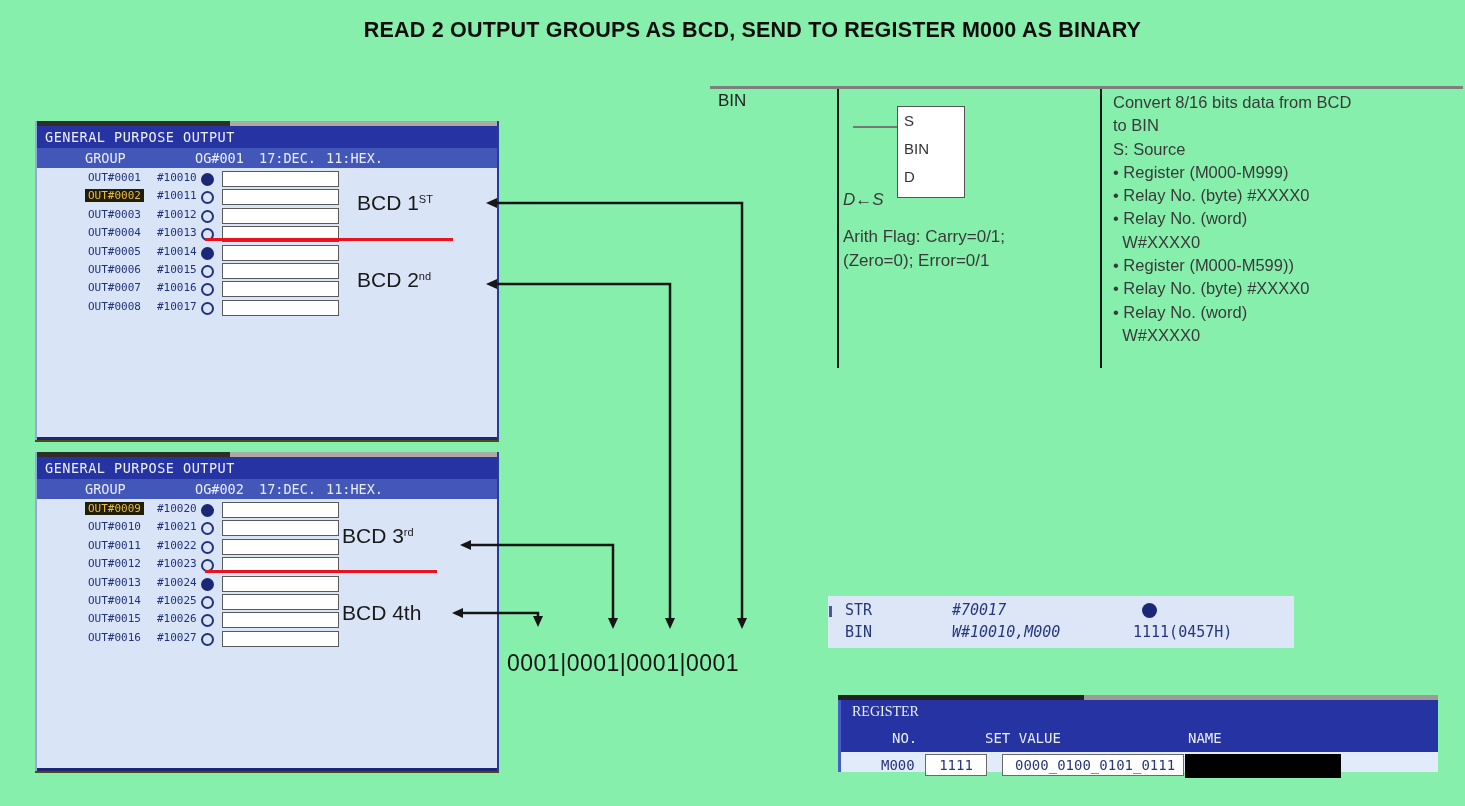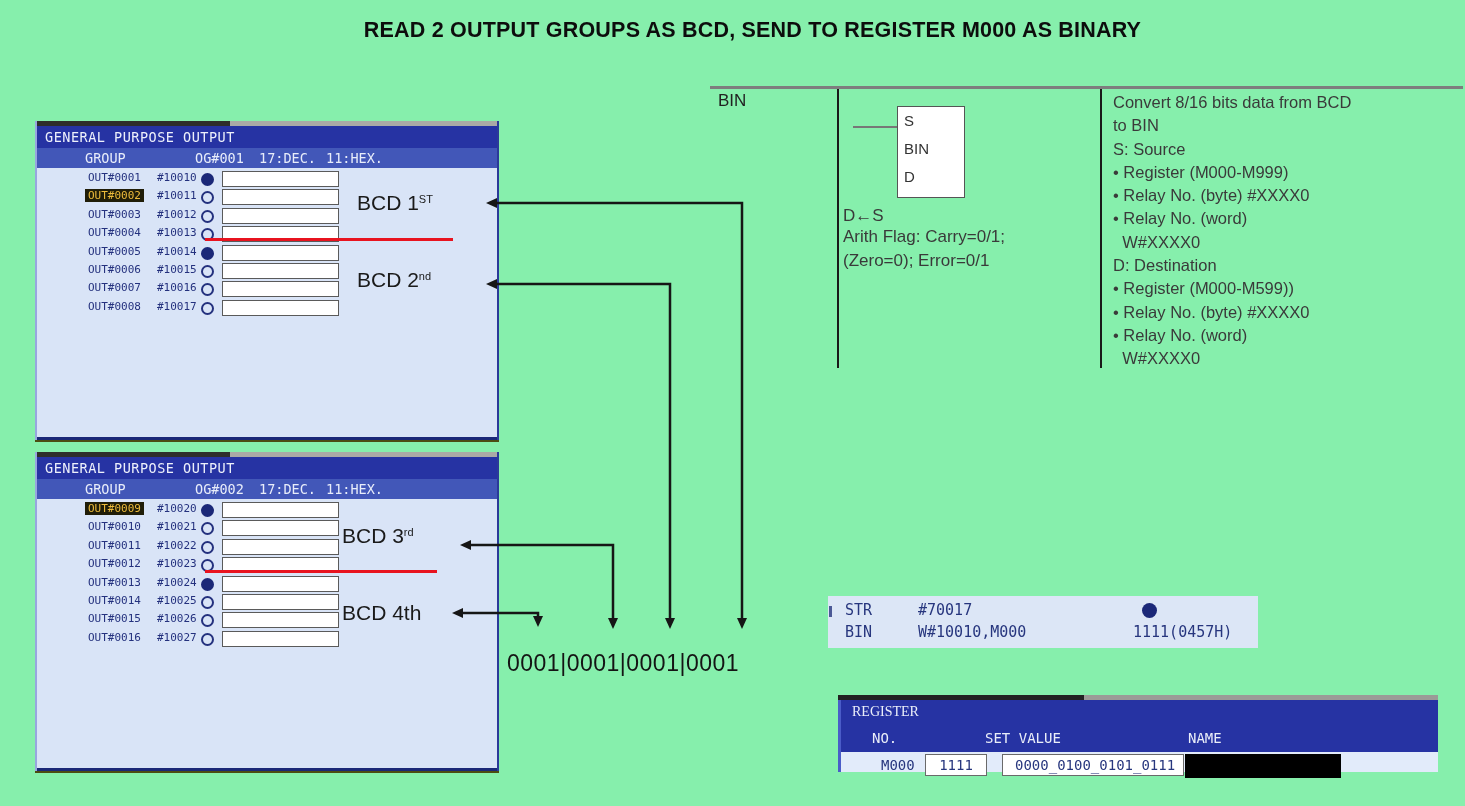--- a/index.html
+++ b/index.html
@@ -48,35 +48,35 @@
   .bin-name{position:absolute;left:718px;top:91px;font-size:17px;color:#222;}
   .ladder-box{position:absolute;left:897px;top:106px;width:66px;height:90px;border:1.5px solid #555;background:#fff;}
   .ladder-box span{position:absolute;left:6px;font-size:15px;color:#333;}
   .lb-s{top:5px;} .lb-bin{top:33px;} .lb-d{top:61px;}
   .lead{position:absolute;left:853px;top:126px;width:44px;height:2px;background:#777;}
   .op-text{position:absolute;left:843px;font-size:17px;color:#3a3a3a;white-space:pre;}
   .desc{position:absolute;left:1113px;top:91px;font-size:16.5px;color:#3a3a3a;line-height:23.3px;}
   .desc-line{white-space:pre;}
 
   
-  .prog{position:absolute;left:828px;top:596px;width:430px;height:52px;background:#DCE6F6;}
+  .prog{position:absolute;left:828px;top:596px;width:466px;height:52px;background:#DCE6F6;}
   .prog-row{position:absolute;left:0;right:0;height:22px;}
   .prog-row span{position:absolute;font-family:"DejaVu Sans Mono",monospace;font-size:15px;color:#27367E;}
-  .p-op{left:17px;} .p-operand{left:90px;} .p-result{left:305px;}
+  .p-op{left:17px;} .p-operand{left:124px;font-style:italic;} .p-result{left:305px;}
   .prog-dot{position:absolute;left:314px;top:2px;width:15px;height:15px;border-radius:50%;background:#1B2878;}
   .clip-frag{position:absolute;left:1px;top:10px;width:3px;height:11px;background:#27367E;opacity:.8;}
 
   
   .reg{position:absolute;left:838px;top:695px;width:600px;}
   .reg-strip{height:5px;background:linear-gradient(90deg,#222 0,#222 41%,#9b9b97 41%,#9b9b97 100%);}
   .reg-bar{height:52px;background:#2633A3;color:#EAEEF9;position:relative;border-left:3px solid #4A5CC8;
            font-family:"DejaVu Sans Mono",monospace;font-size:14px;}
   .reg-bar span{position:absolute;}
   .reg-title{left:11px;top:4px;font-family:Liberation Serif, serif;}
-  .col-no{left:31px;top:30px;} .col-set{left:144px;top:30px;} .col-name{left:347px;top:30px;}
+  .col-no{left:51px;top:30px;} .col-set{left:144px;top:30px;} .col-name{left:347px;top:30px;}
   .reg-row{height:20px;background:#E2EBFA;position:relative;border-left:3px solid #4A5CC8;
            font-family:"DejaVu Sans Mono",monospace;font-size:14px;color:#27367E;}
   .reg-no{position:absolute;left:40px;top:5px;}
   .vbox{position:absolute;top:2px;height:20px;background:#fff;border:1.5px solid #6a6a6a;line-height:20px;}
   .vbox-dec{left:84px;width:60px;text-align:center;}
   .vbox-bin{left:161px;width:168px;padding-left:12px;}
   .name-box{position:absolute;left:344px;top:2px;width:156px;height:24px;background:#000;}
 </style>
 </head>
 <body>
@@ -249,33 +249,32 @@
   <div class="vline" style="left:1100px;"></div>
   <div class="bin-name">BIN</div>
 
   <div class="lead"></div>
   <div class="ladder-box">
     <span class="lb-s">S</span>
     <span class="lb-bin">BIN</span>
     <span class="lb-d">D</span>
   </div>
 
-  <div class="op-text" style="top:206px;">D←S</div>
+  <div class="op-text" style="top:190px;font-style:italic;">D←S</div>
   <div class="op-text" style="top:227px;">Arith Flag: Carry=0/1;</div>
   <div class="op-text" style="top:251px;">(Zero=0); Error=0/1</div>
 
   <div class="desc">
     <div class="desc-line">Convert 8/16 bits data from BCD</div>
     <div class="desc-line">to BIN</div>
     <div class="desc-line">S: Source</div>
     <div class="desc-line">• Register (M000-M999)</div>
     <div class="desc-line">• Relay No. (byte) #XXXX0</div>
     <div class="desc-line">• Relay No. (word)</div>
     <div class="desc-line">  W#XXXX0</div>
-    <div class="desc-line">D: Destination</div>
     <div class="desc-line">• Register (M000-M599))</div>
     <div class="desc-line">• Relay No. (byte) #XXXX0</div>
     <div class="desc-line">• Relay No. (word)</div>
     <div class="desc-line">  W#XXXX0</div>
   </div>
 
   <div class="prog">
     <div class="clip-frag"></div>
     <div class="prog-row" style="top:5px;">
       <span class="p-op">STR</span>

